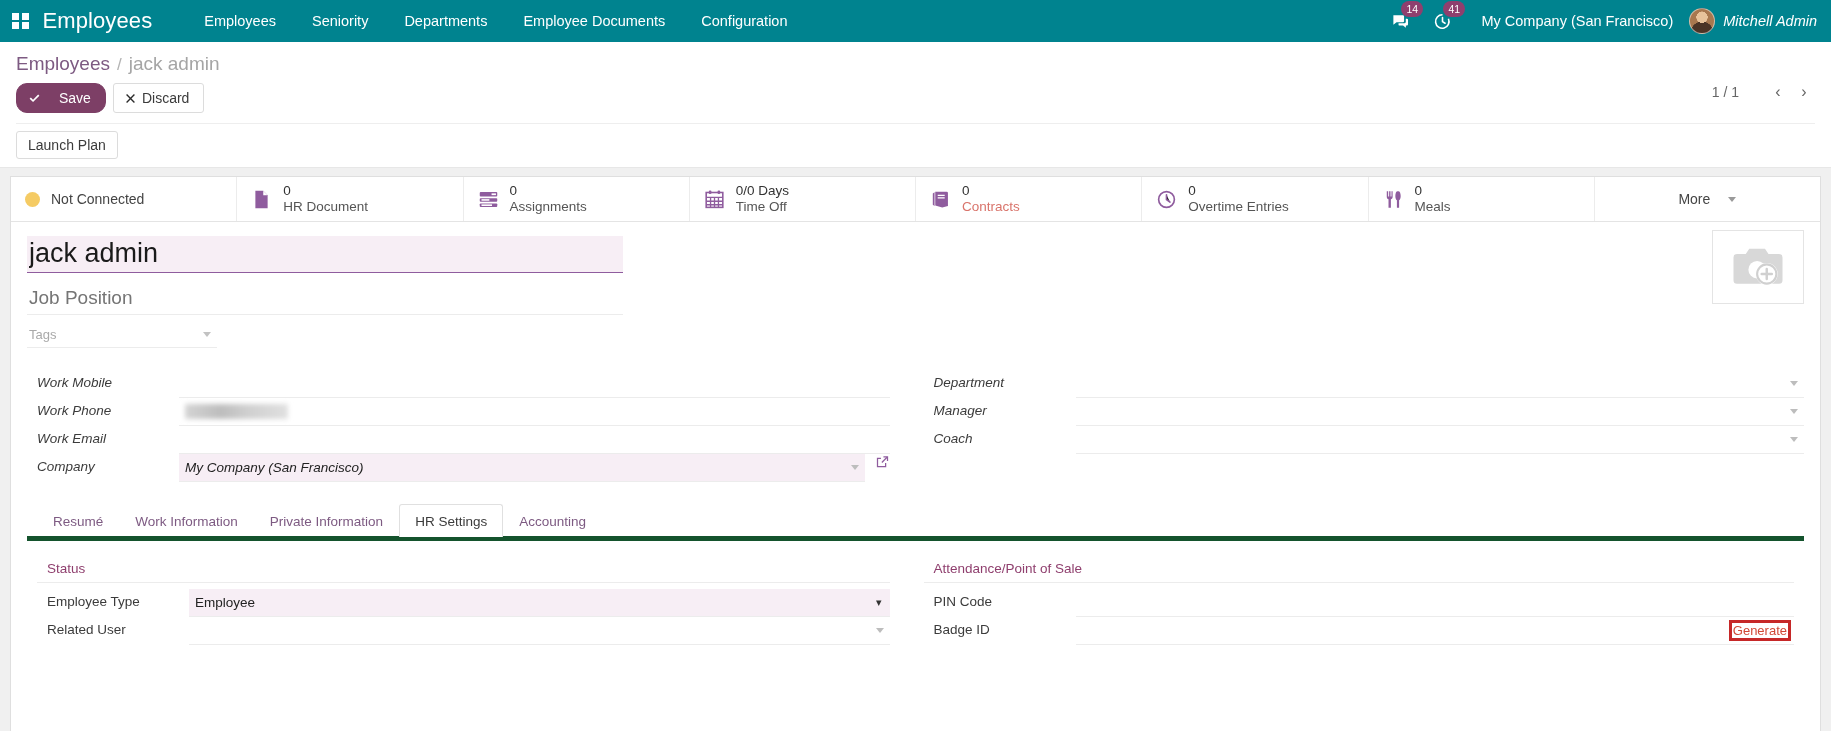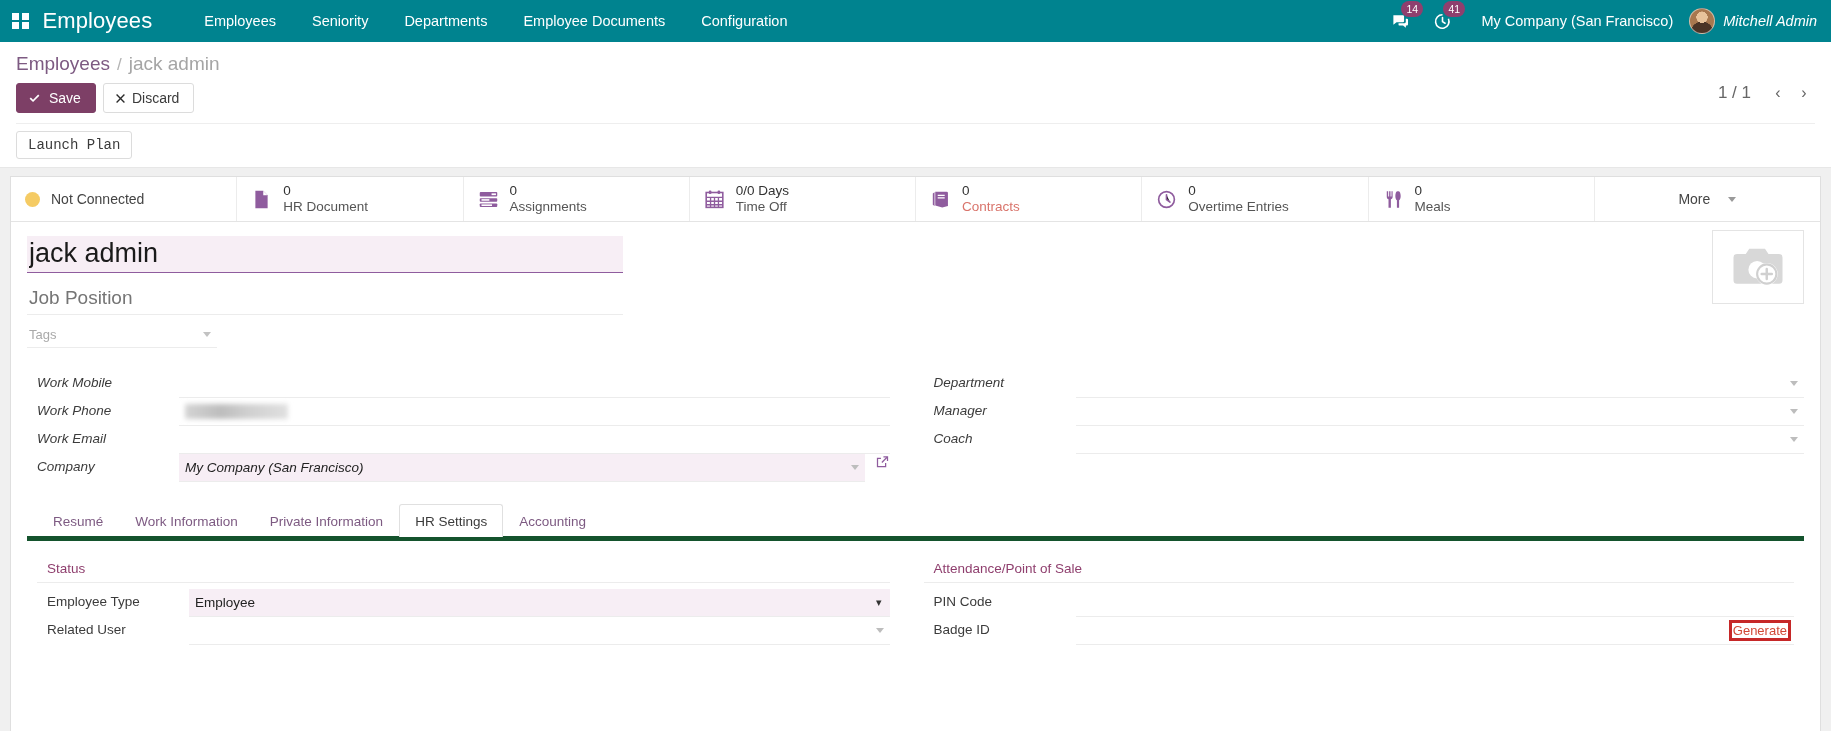--- a/index.html
+++ b/index.html
@@ -84,40 +84,40 @@
 
   
   .control-panel { background: #fff; border-bottom: 1px solid #e7e7e7; padding: 0 16px; }
   .breadcrumb { padding: 11px 0 2px 0; font-size: 19px; display: flex; align-items: baseline; gap: 7px; }
   .bc-root { color: #7d5a82; cursor: pointer; }
   .bc-sep { color: #b3b3b3; font-size: 17px; }
   .bc-current { color: #a5a5a5; }
   .cp-row { display: flex; align-items: center; padding: 6px 0 10px 0; position: relative; }
   .btn-save {
     background: #7d3f66; color: #fff; border: 1px solid #7d3f66;
-    border-radius: 3px; font-size: 14px; padding: 6px 14px 6px 11px;
-    cursor: pointer; display: inline-flex; align-items: center; gap: 8px;
+    border-radius: 11px; font-size: 14px; padding: 6px 14px 6px 11px;
+    cursor: pointer; display: inline-flex; align-items: center; gap: 18px;
     font-family: inherit;
   }
   .btn-discard {
     background: #fff; color: #3b3b3b; border: 1px solid #dcdcdc;
     border-radius: 3px; font-size: 14px; padding: 6px 14px 6px 11px;
     margin-left: 7px; cursor: pointer; display: inline-flex; align-items: center; gap: 6px;
     font-family: inherit;
   }
   .pager {
     position: absolute; right: 0; top: 6px;
     display: flex; align-items: center; gap: 4px;
   }
-  .pager-count { font-size: 17px; color: #666; margin-right: 12px; white-space: nowrap; }
+  .pager-count { font-size: 14px; color: #666; margin-right: 24px; white-space: nowrap; }
   .pager-arrow {
     font-size: 16px; color: #666; cursor: pointer;
     width: 22px; text-align: center; user-select: none;
   }
-  .cp-bottom { border-top: 1px solid #eeeeee; padding: 7px 0 8px 0; font-family: Liberation Mono, monospace; }
+  .cp-bottom { border-top: 1px solid #eeeeee; padding: 7px 0 8px 0; }
   .btn-plain {
     background: #fff; border: 1px solid #dcdcdc; border-radius: 3px;
     font-size: 14px; color: #3b3b3b; padding: 5px 11px; cursor: pointer;
     font-family: inherit;
   }
 
   
   .sheet-bg { background: #f0f0f0; padding: 8px 10px 0 10px; height: calc(731px - 42px - 108px); }
   .sheet { background: #fff; border: 1px solid #dfdfdf; height: 100%; position: relative; }
 

